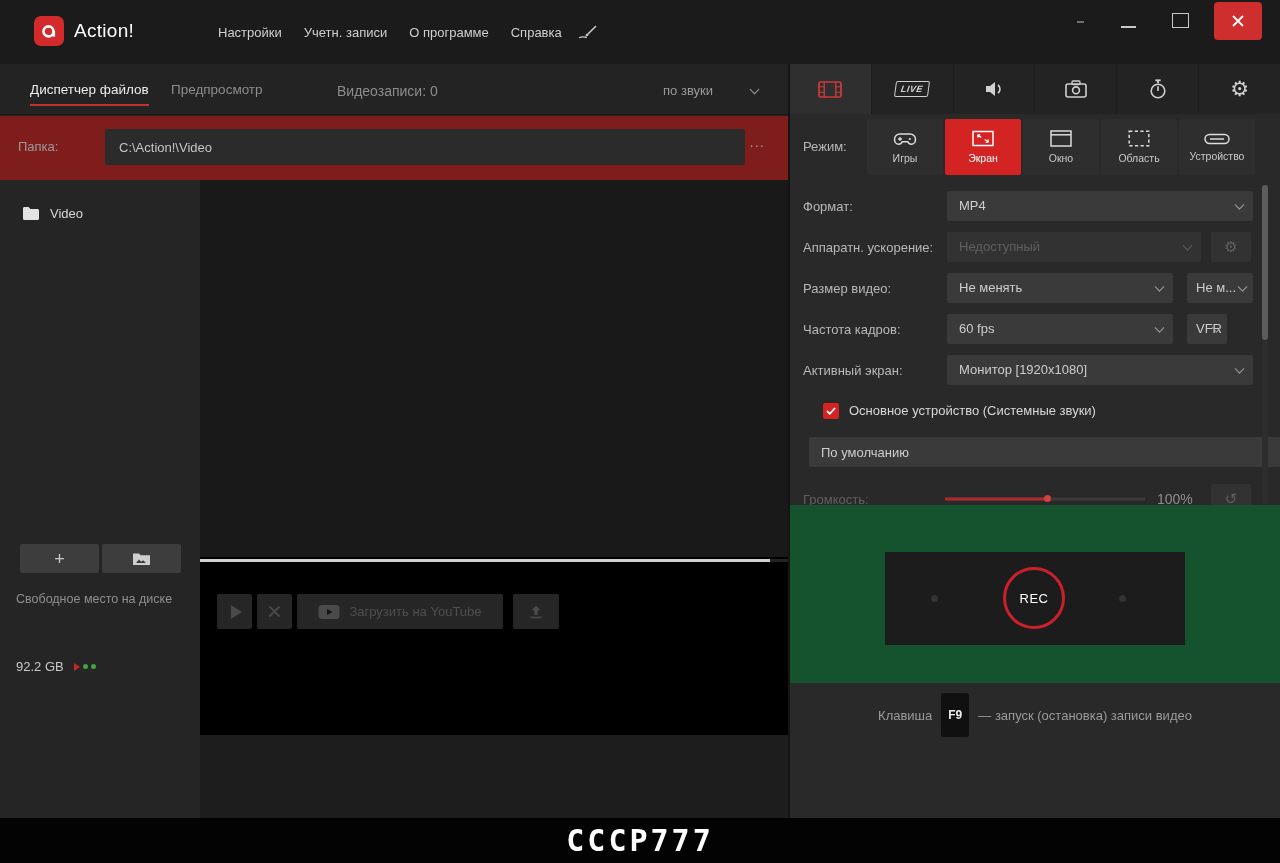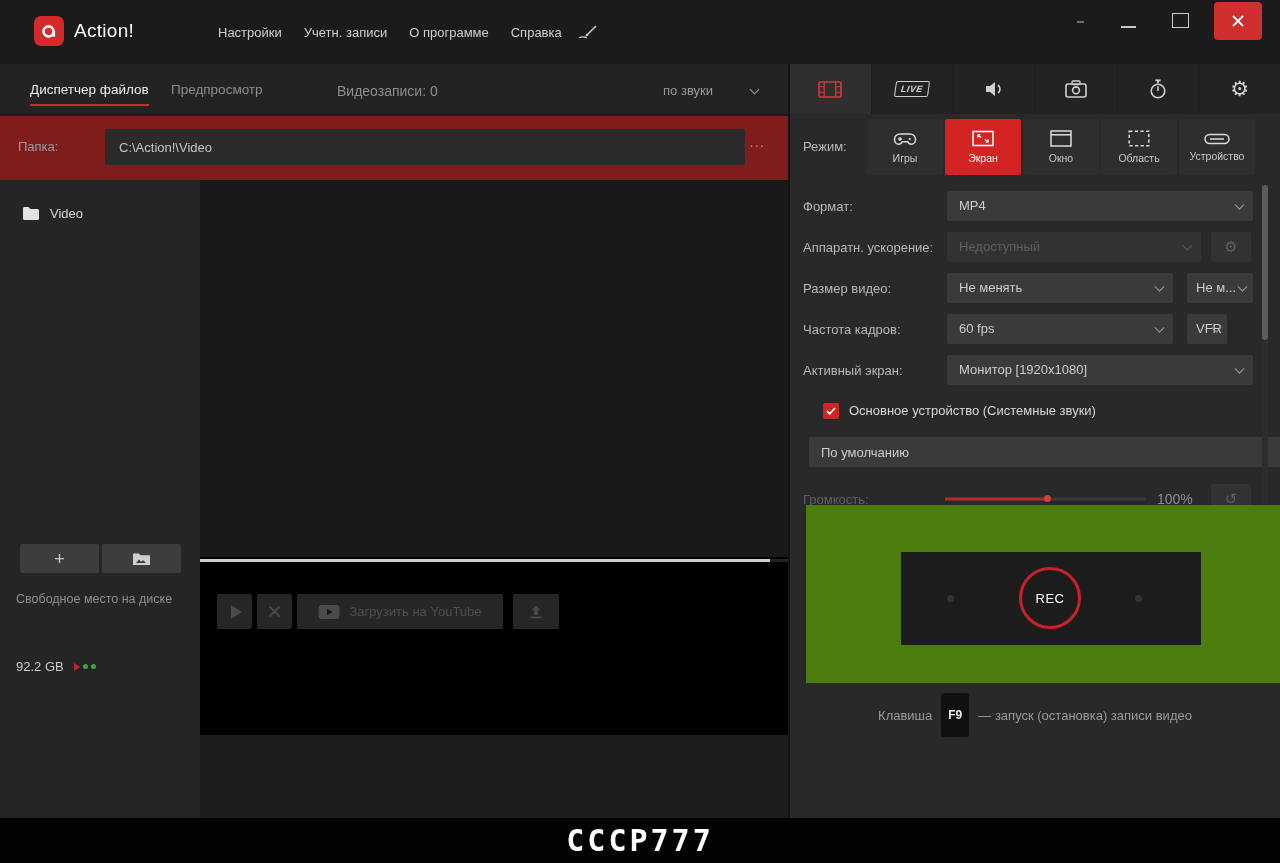--- a/index.html
+++ b/index.html
@@ -102,21 +102,21 @@
   .vol-row{position:relative;height:41px;margin-top:5px;}
   .vol-label{position:absolute;left:13px;top:50%;transform:translateY(-50%);font-size:13px;color:#606060;}
   .vol-track{position:absolute;left:155px;top:50%;width:200px;height:3px;background:#3a3a3a;transform:translateY(-50%);}
   .vol-fill{width:103px;height:100%;background:#ae2a2e;}
   .vol-handle{position:absolute;left:99px;top:50%;width:7px;height:7px;border-radius:50%;background:#d24040;transform:translateY(-50%);}
   .vol-value{position:absolute;left:367px;top:50%;transform:translateY(-50%);font-size:14px;color:#8d8d8d;}
 
   .scrollbar{position:absolute;left:472px;top:121px;width:6px;height:320px;background:#2d2d2d;border-radius:3px;}
   .scroll-thumb{position:absolute;top:0;left:0;width:6px;height:155px;background:#5c5c5c;border-radius:3px;}
 
-  .rec-panel{position:absolute;top:441px;left:16px;right:0;height:178px;background:#4d7c0f;}
+  .rec-panel{position:absolute;top:441px;left:0;right:0;height:178px;background:#14532d;}
   .rec-inner{position:absolute;left:95px;top:47px;width:300px;height:93px;background:#1c1c1c;}
   .rec-btn{position:absolute;left:118px;top:15px;width:62px;height:62px;border:3px solid #c9202c;border-radius:50%;display:flex;align-items:center;justify-content:center;color:#fff;font-size:13px;letter-spacing:.5px;background:transparent;}
   .rec-dot{position:absolute;top:43px;width:7px;height:7px;border-radius:50%;background:#333;}
   .rec-dot.l{left:46px}.rec-dot.r{left:234px}
 
   .hint{position:absolute;top:619px;left:0;right:0;height:64px;display:flex;align-items:center;justify-content:center;gap:9px;font-size:13px;color:#9a9a9a;}
   .key-badge{background:#101010;border-radius:3px;padding:15px 7px;font-size:12px;font-weight:bold;color:#ededed;}
 
   .divider{position:absolute;left:788px;top:64px;width:2px;height:754px;background:#141414;}
   .wm{position:absolute;left:0;top:818px;width:1280px;height:45px;background:#030303;display:flex;align-items:center;justify-content:center;}

